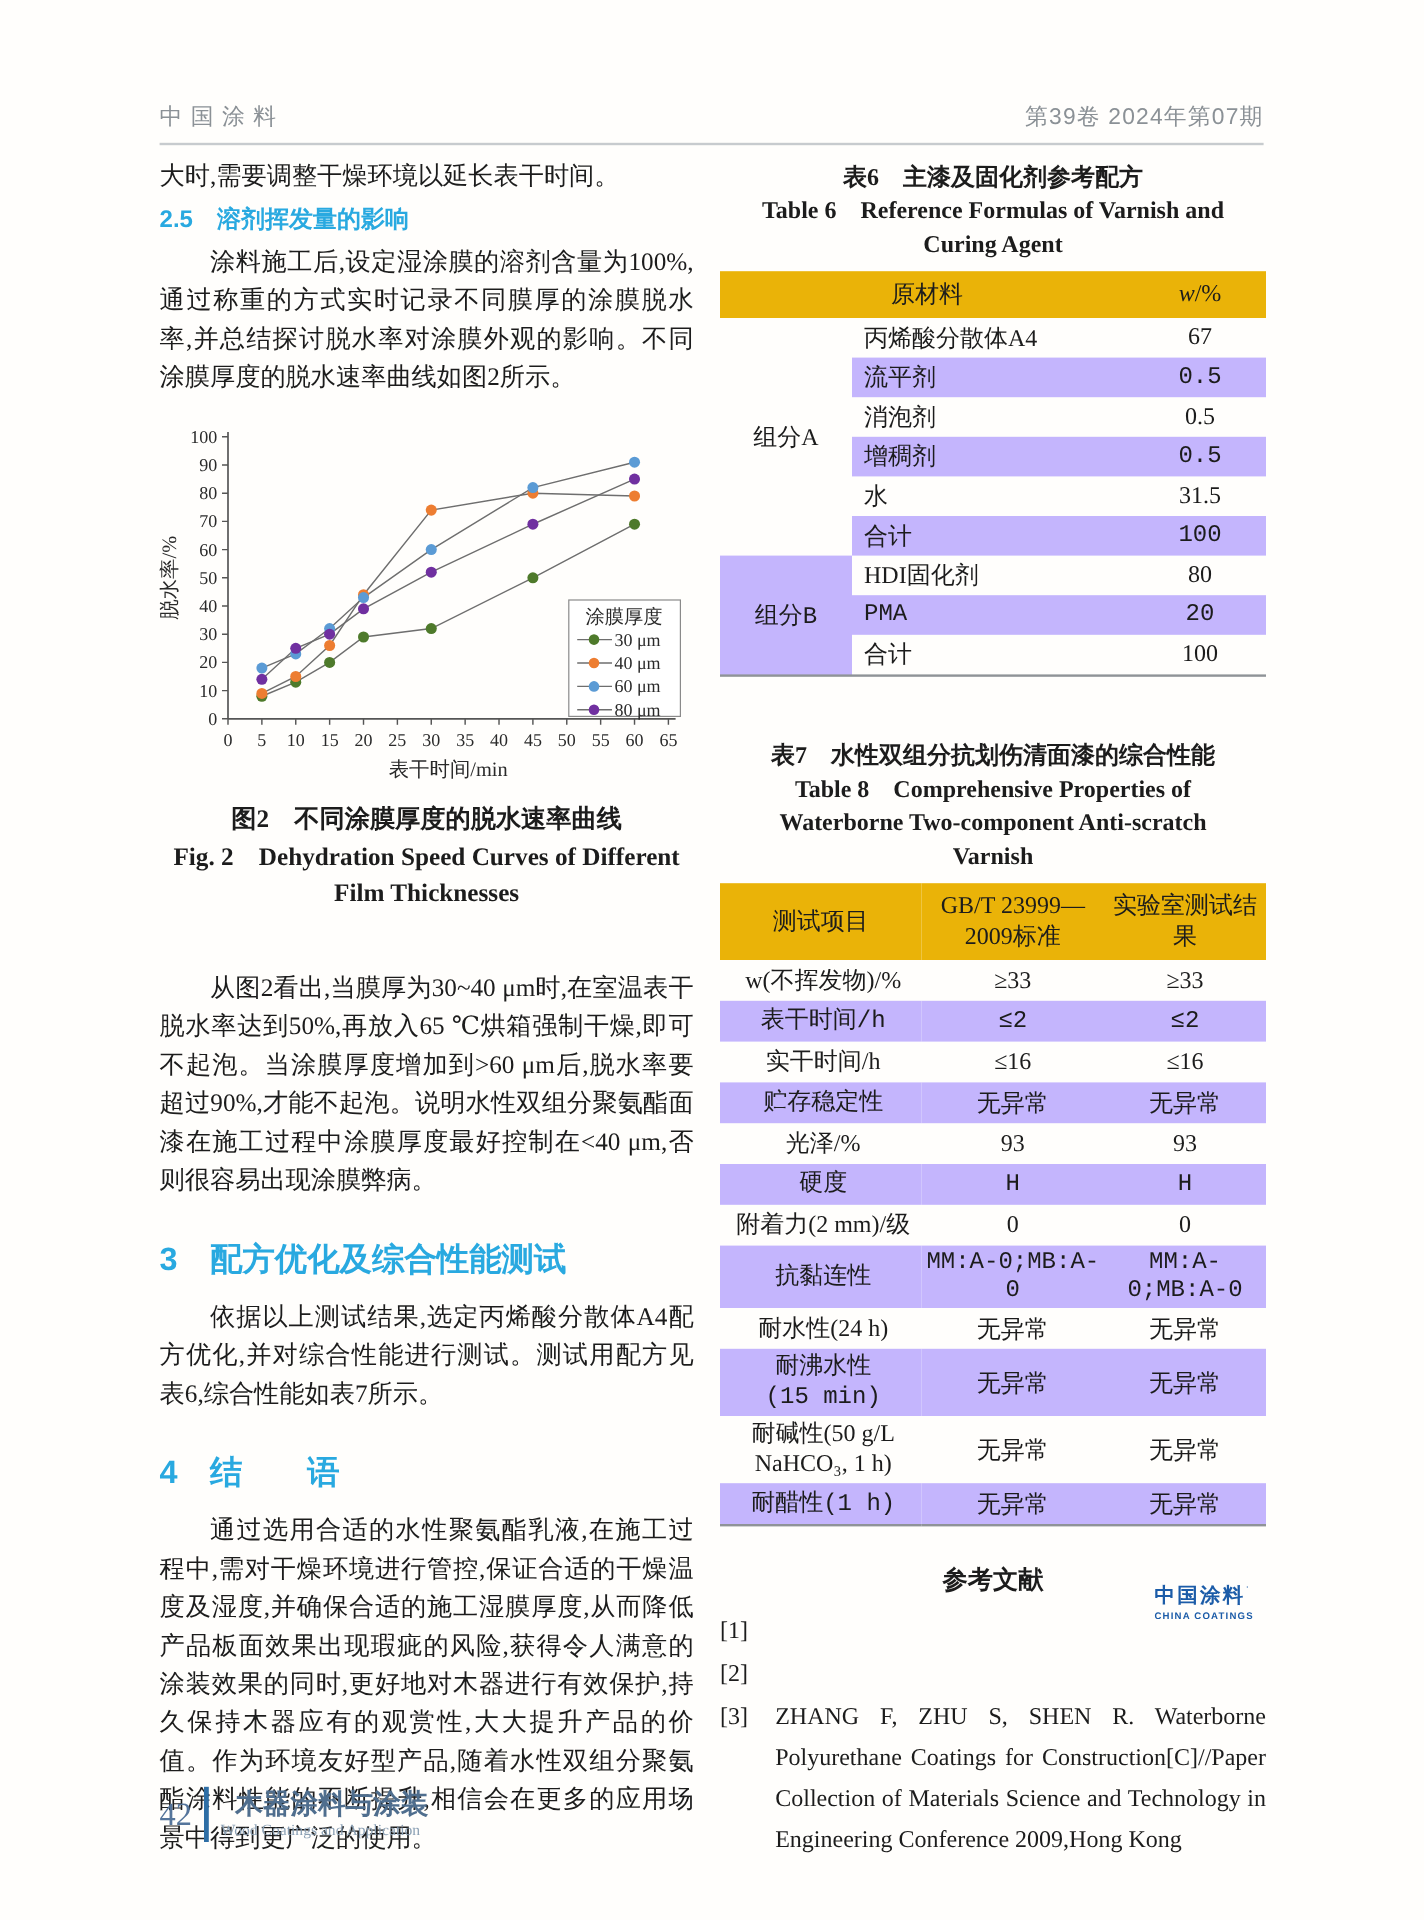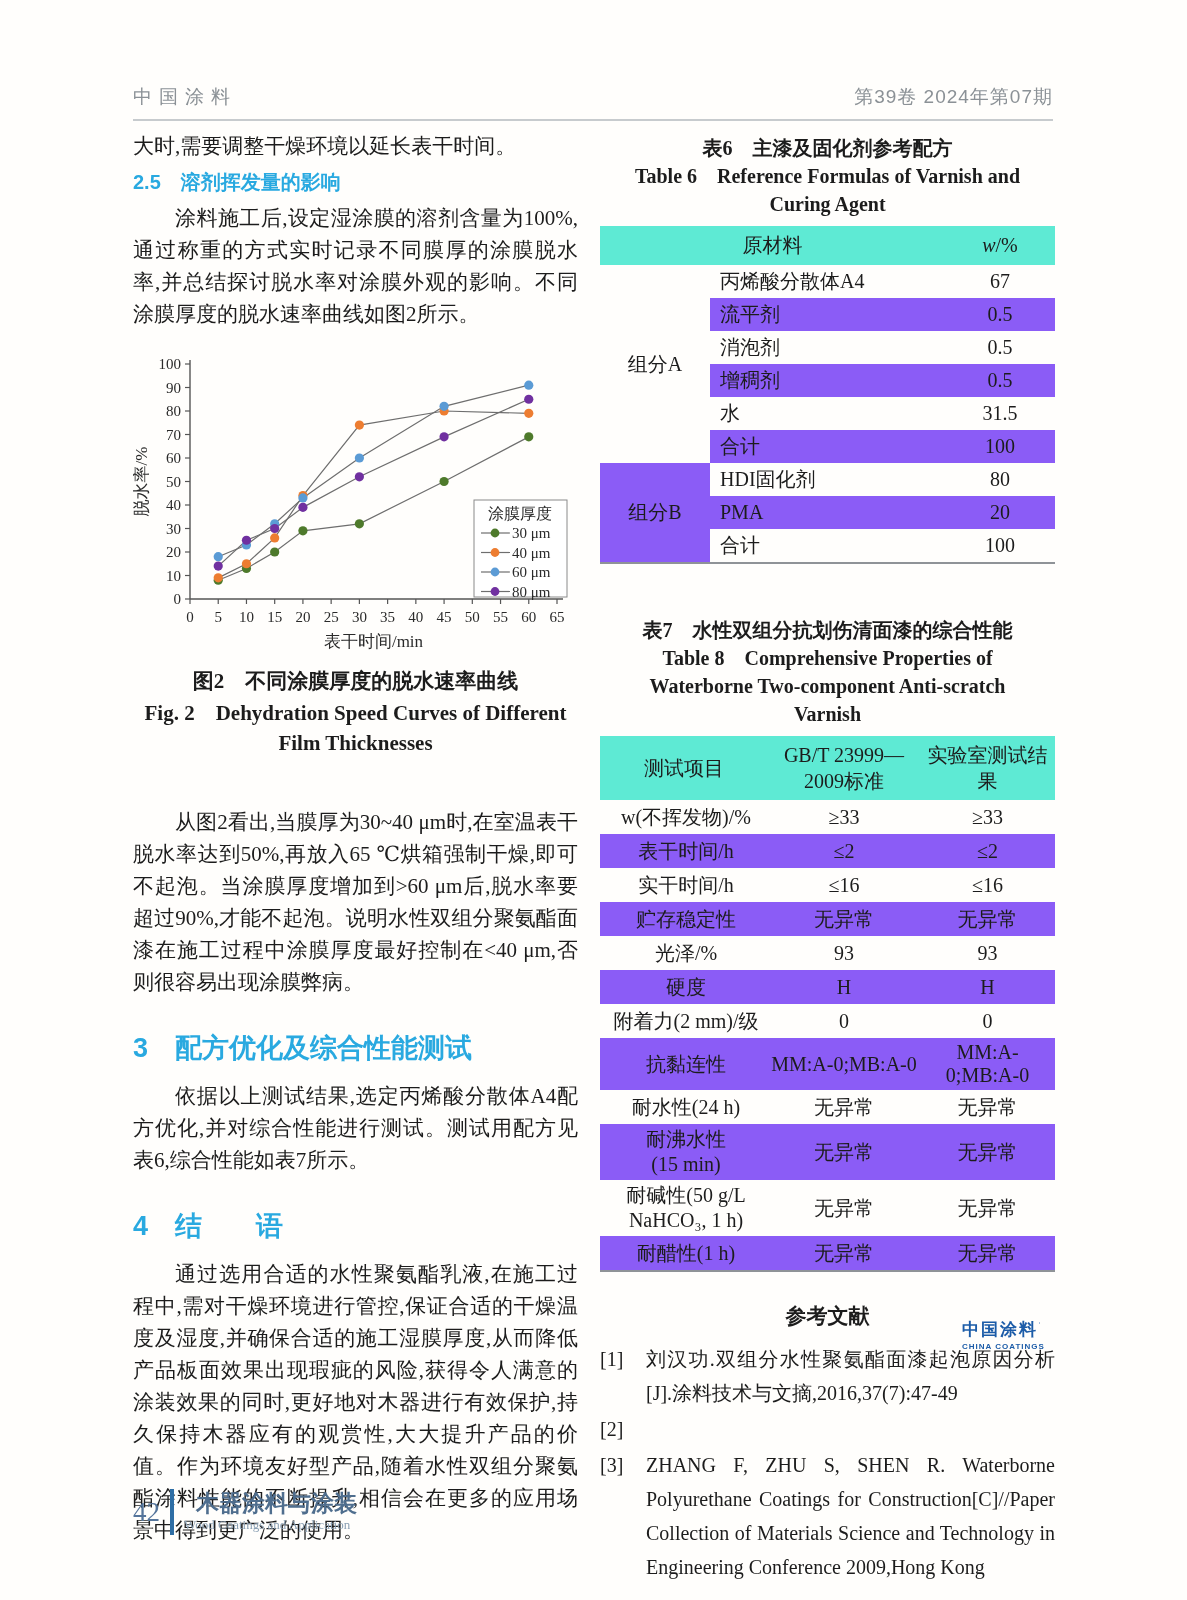--- a/index.html
+++ b/index.html
@@ -20,23 +20,23 @@
   .h-sec{font-family:"Liberation Sans","DejaVu Sans",sans-serif;font-weight:bold;color:#29a9e0;
          font-size:27px;margin:32px 0 14px 0;}
   .figcap{font-weight:bold;font-size:21px;text-align:center;line-height:30px;margin:6px auto 0;max-width:432px;}
   .tblcap{font-weight:bold;font-size:20px;text-align:center;line-height:28px;margin:0 auto;max-width:440px;}
   
   .chart{margin-top:14px;}
   .chart text{font-family:"Liberation Serif","DejaVu Serif",serif;fill:#2a2a2a;}
   
   table.jt{border-collapse:collapse;width:455px;table-layout:fixed;font-size:20px;
            border-bottom:2.5px solid #8f9397;margin-top:8px;}
-  table.jt th{background:#5eead4;font-weight:normal;font-size:20px;padding:6px 2px;text-align:center;}
+  table.jt th{background:#eab308;font-weight:normal;font-size:20px;padding:6px 2px;text-align:center;}
   table.jt td{padding:3px 2px;vertical-align:middle;}
-  td.shade,th.shade{background:#8b5cf6;}
+  td.shade,th.shade{background:#c4b5fd;font-family:Liberation Mono, monospace;}
   
   .t6 col.c1{width:110px;} .t6 col.c2{width:235px;} .t6 col.c3{width:110px;}
   .t6 td.grp{text-align:center;}
   .t6 td.mat{text-align:left;padding-left:10px;}
   .t6 td.val{text-align:center;}
   .t6 td{height:27px;}
   
   .t7 col.c1{width:168px;} .t7 col.c2{width:152px;} .t7 col.c3{width:135px;}
   .t7 td.lbl{text-align:center;padding-left:6px;white-space:pre-line;line-height:25px;}
   .t7 td.cen{text-align:center;}
@@ -326,21 +326,20 @@
             <td class="cen shade">无异常</td>
             <td class="cen shade">无异常</td>
           </tr>
         </tbody>
       </table>
 
     <div class="refs-title">参考文献</div>
     <div id="refs">
         <div class="ref">
           <span class="num">[1]</span>
-          <span class="txt">刘汉功.双组分水性聚氨酯面漆起泡原因分析[J].涂料技术与文摘,2016,37(7):47-49</span>
         </div>
         <div class="ref">
           <span class="num">[2]</span>
         </div>
         <div class="ref">
           <span class="num">[3]</span>
           <span class="txt">ZHANG F, ZHU S, SHEN R. Waterborne Polyurethane Coatings for Construction[C]//Paper Collection of Materials Science and Technology in Engineering Conference 2009,Hong Kong</span>
         </div>
       </div>
   </div>

